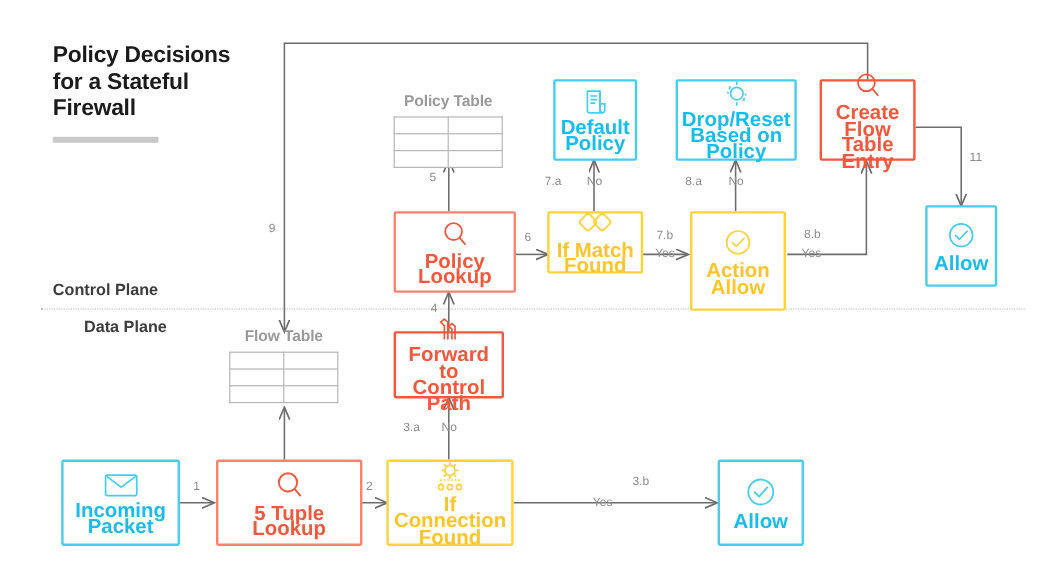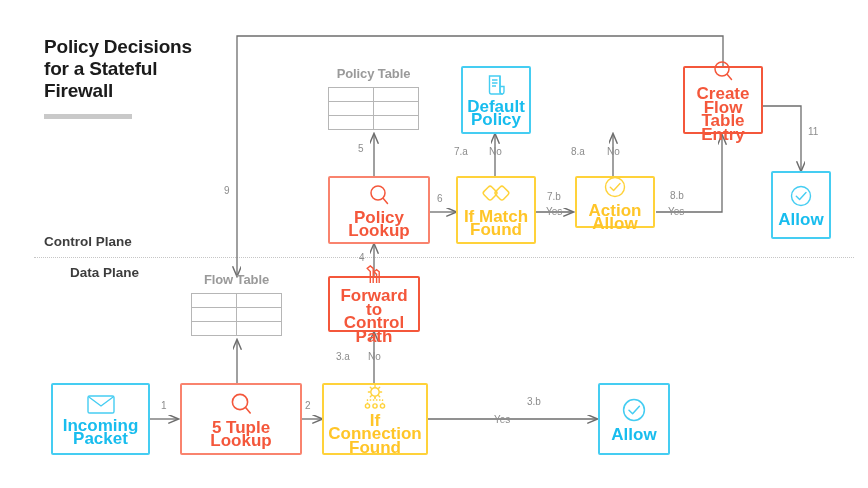--- a/index.html
+++ b/index.html
@@ -150,21 +150,21 @@
 
   <div class="elabel" style="left:571px;top:146px;">8.a</div>
   <div class="elabel" style="left:607px;top:146px;">No</div>
 
   <div class="elabel" style="left:670px;top:190px;">8.b</div>
   <div class="elabel" style="left:668px;top:206px;">Yes</div>
 
   <div class="elabel" style="left:224px;top:185px;">9</div>
   <div class="elabel" style="left:808px;top:126px;">11</div>
 
-  <div class="tbl-wrap" style="left:328px;top:66px;">
+  <div class="tbl-wrap" style="left:328px;top:76px;">
     <div class="tbl-title">Policy Table</div>
     <table class="grid">
       <tbody>
           <tr>
             <td></td>
             <td></td>
           </tr>
       <tr>
             <td></td>
             <td></td>
@@ -202,20 +202,34 @@
       <svg width="20" height="22" viewBox="0 0 20 22" fill="none" stroke="#45cdf2" stroke-width="1.4">
         <path d="M3.5,2 L14,2 L14,17.5 C14,19.2 15.3,20.3 16.6,20 L5.2,20 C4,20 3.5,19 3.5,17.8 Z"></path>
         <path d="M14,2 L14,17.5 C14,19.3 15.4,20.2 16.8,19.9 C17.8,19.6 18,18.6 18,17.6 L18,12.5 L14,12.5"></path>
         <path d="M6,6 L11.5,6 M6,9 L11.5,9 M6,12 L10,12"></path>
       </svg>
     </span>
     <span class="lbl">Default</span>
     <span class="lbl">Policy</span>
   </div>
 
+  <div class="node cyan" style="left:563px;top:66px;width:101px;height:68px;">
+    <span class="ico">
+      <svg width="24" height="22" viewBox="0 0 24 22" fill="none" stroke="#45cdf2" stroke-width="1.4">
+        <circle cx="12" cy="11" r="5.2"></circle>
+        <path d="M4.6,11 a7.4,7.4 0 0 1 3.0,-5.9" stroke-dasharray="1.6 2"></path>
+        <path d="M19.4,11 a7.4,7.4 0 0 1 -3.0,5.9" stroke-dasharray="1.6 2"></path>
+        <path d="M12,3.2 L12,1.6 M12,20.4 L12,18.8" stroke-linecap="round"></path>
+        <circle cx="6.2" cy="5.6" r="0.9" fill="#45cdf2" stroke="none"></circle>
+        <circle cx="17.8" cy="16.4" r="0.9" fill="#45cdf2" stroke="none"></circle>
+      </svg>
+    </span>
+    <span class="lbl">Drop/Reset</span>
+    <span class="lbl">Based on Policy</span>
+  </div>
 
   <div class="node red" style="left:683px;top:66px;width:80px;height:68px;">
     <span class="ico">
       <svg width="24" height="24" viewBox="0 0 24 24" fill="none" stroke="#f4573b" stroke-width="1.5">
         <circle cx="11" cy="10" r="7"></circle>
         <path d="M16.1,15.2 L20.5,20.4" stroke-linecap="round"></path>
       </svg>
     </span>
     <span class="lbl">Create Flow</span>
     <span class="lbl">Table Entry</span>
@@ -235,32 +249,32 @@
     <span class="ico">
       <svg width="24" height="24" viewBox="0 0 24 24" fill="none" stroke="#f4573b" stroke-width="1.5">
         <circle cx="11" cy="10" r="7"></circle>
         <path d="M16.1,15.2 L20.5,20.4" stroke-linecap="round"></path>
       </svg>
     </span>
     <span class="lbl">Policy</span>
     <span class="lbl">Lookup</span>
   </div>
 
-  <div class="node yellow" style="left:456px;top:176px;width:80px;height:68px;">
+  <div class="node yellow" style="left:456px;top:176px;width:80px;height:52px;">
     <span class="ico">
       <svg width="32" height="22" viewBox="0 0 32 22" fill="none" stroke="#ffd23a" stroke-width="1.5">
         <rect x="4.6" y="3.6" width="11" height="11" rx="2.4" transform="rotate(45 10.1 9.1)"></rect>
         <rect x="16.4" y="3.6" width="11" height="11" rx="2.4" transform="rotate(45 21.9 9.1)"></rect>
       </svg>
     </span>
     <span class="lbl">If Match</span>
     <span class="lbl">Found</span>
   </div>
 
-  <div class="node yellow" style="left:575px;top:176px;width:80px;height:52px;">
+  <div class="node yellow" style="left:575px;top:176px;width:80px;height:83px;">
     <span class="ico">
       <svg width="26" height="26" viewBox="0 0 26 26" fill="none" stroke="#ffd23a" stroke-width="1.4">
         <circle cx="13" cy="13" r="9.5"></circle>
         <path d="M8.3,13.2 L11.6,16.4 L18,9.6" stroke-linecap="round" stroke-linejoin="round"></path>
       </svg>
     </span>
     <span class="lbl">Action</span>
     <span class="lbl">Allow</span>
   </div>
 

